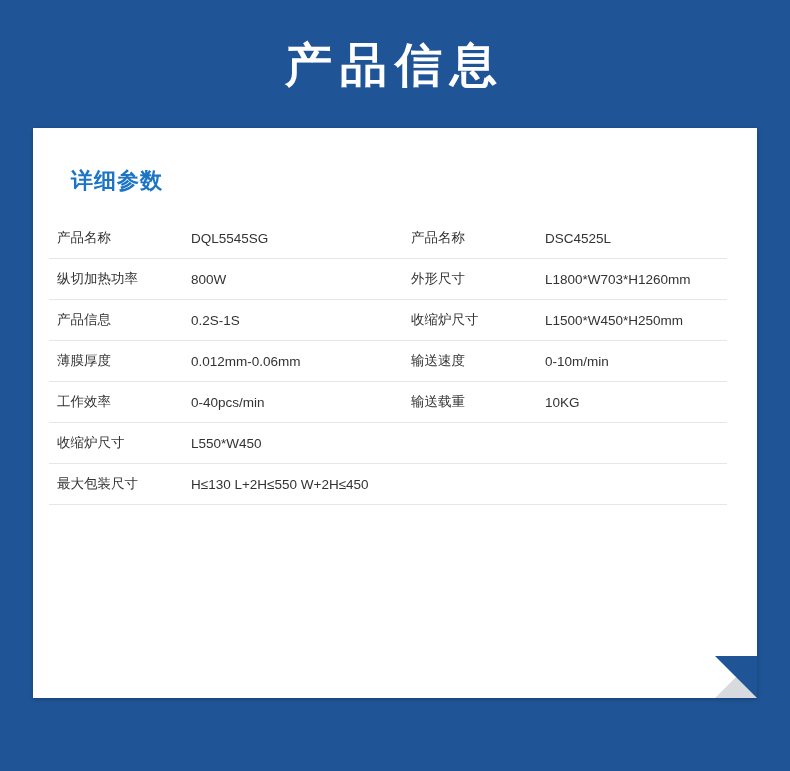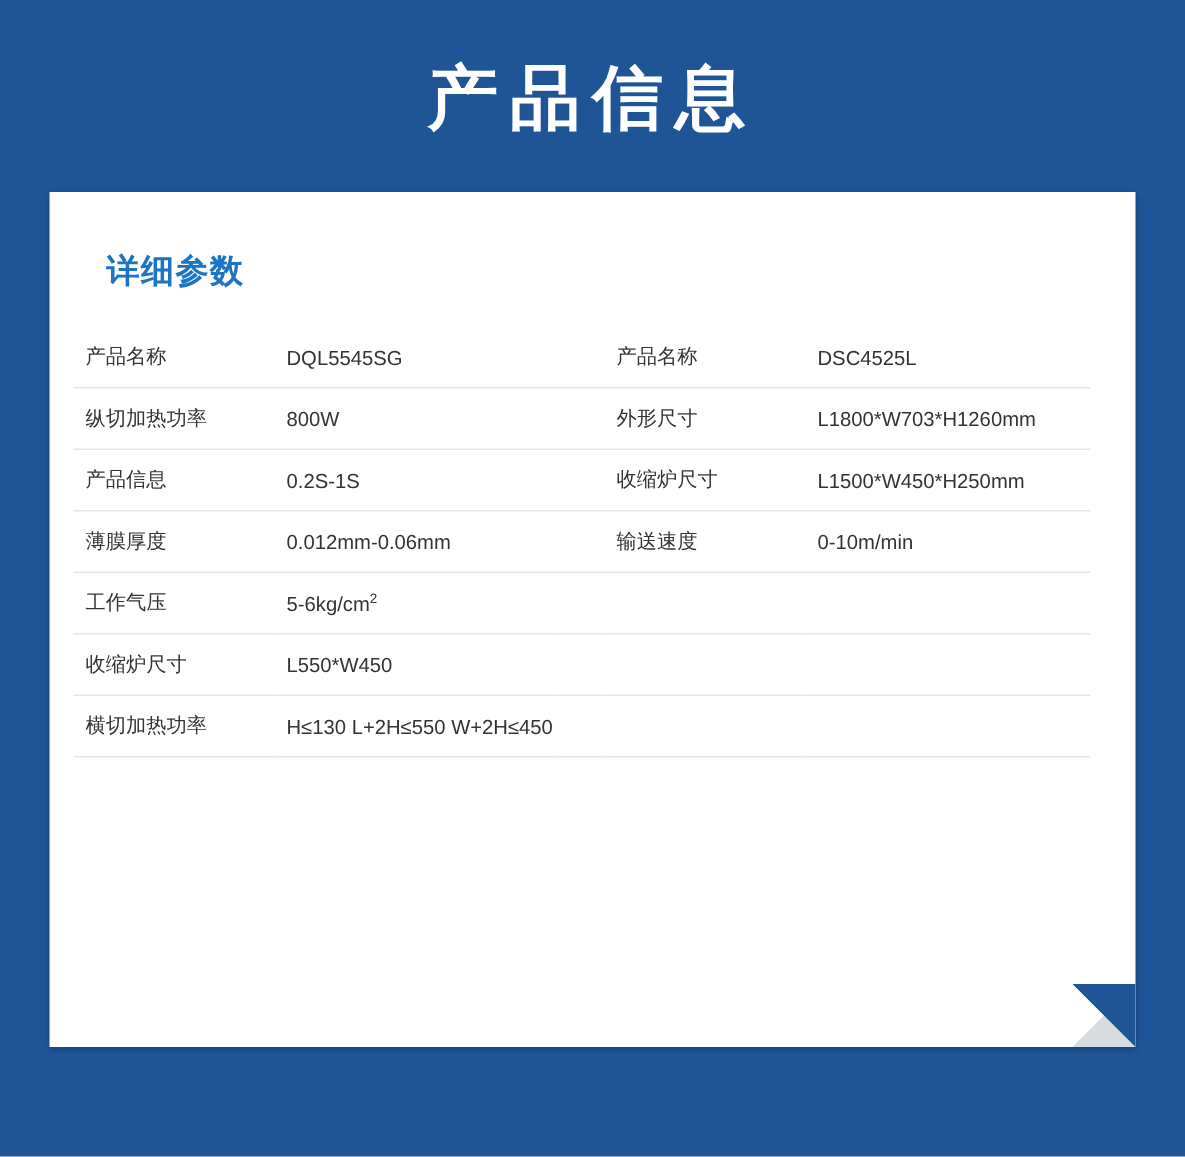--- a/index.html
+++ b/index.html
@@ -138,35 +138,35 @@
             <td class="v">L1500*W450*H250mm</td>
           </tr>
           <tr>
             <td class="k">薄膜厚度</td>
             <td class="v">0.012mm-0.06mm</td>
             <td class="gap"></td>
             <td class="k">输送速度</td>
             <td class="v">0-10m/min</td>
           </tr>
           <tr>
-            <td class="k">工作气压</td>
-            <td class="v"><span>5-6kg/cm</span><sup>2</sup></td>
-            <td class="gap blank"></td>
-            <td class="k blank"></td>
-            <td class="v blank"></td>
+            <td class="k">工作效率</td>
+            <td class="v">0-40pcs/min</td>
+            <td class="gap"></td>
+            <td class="k">输送载重</td>
+            <td class="v">10KG</td>
           </tr>
           <tr>
             <td class="k">收缩炉尺寸</td>
             <td class="v">L550*W450</td>
             <td class="gap blank"></td>
             <td class="k blank"></td>
             <td class="v blank"></td>
           </tr>
           <tr>
-            <td class="k">横切加热功率</td>
+            <td class="k">最大包装尺寸</td>
             <td class="v">H≤130  L+2H≤550  W+2H≤450</td>
             <td class="gap blank"></td>
             <td class="k blank"></td>
             <td class="v blank"></td>
           </tr>
         </tbody>
       </table>
     </div>
 
     <div class="fold-shadow"></div>

